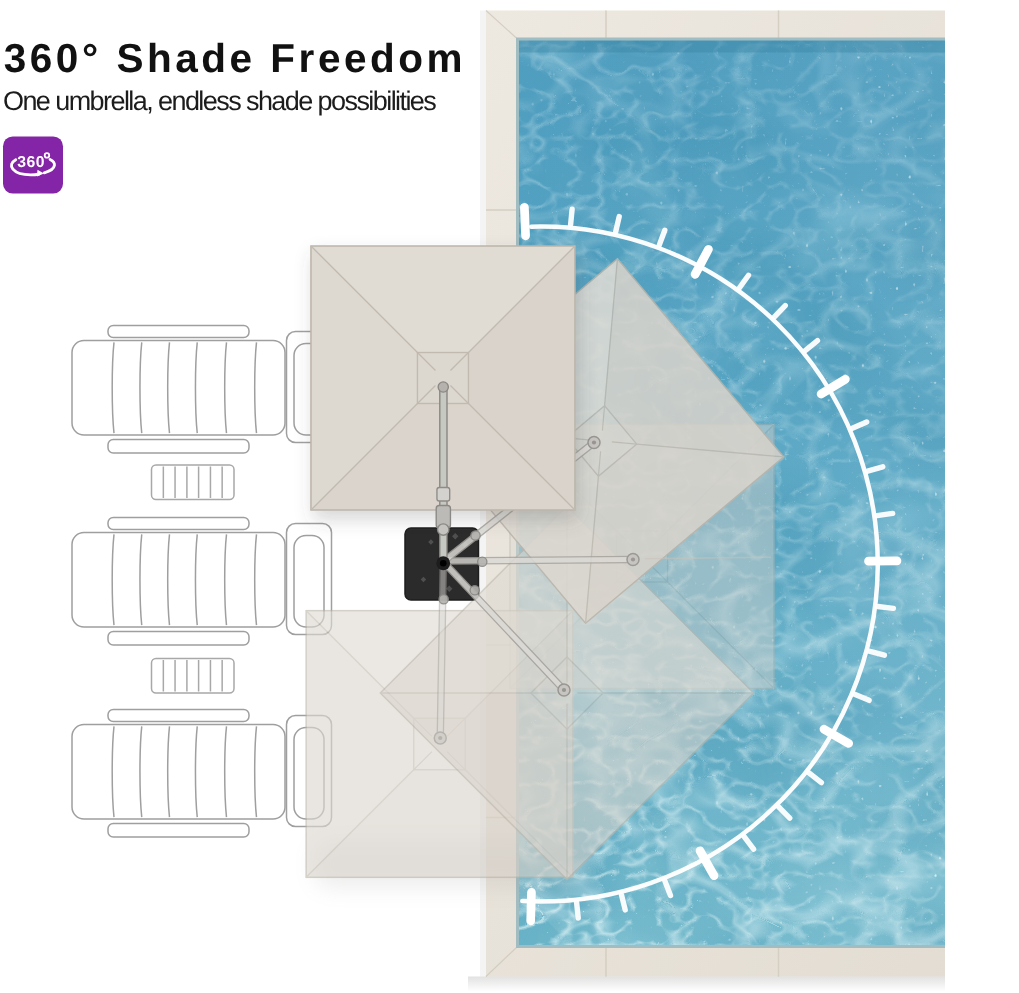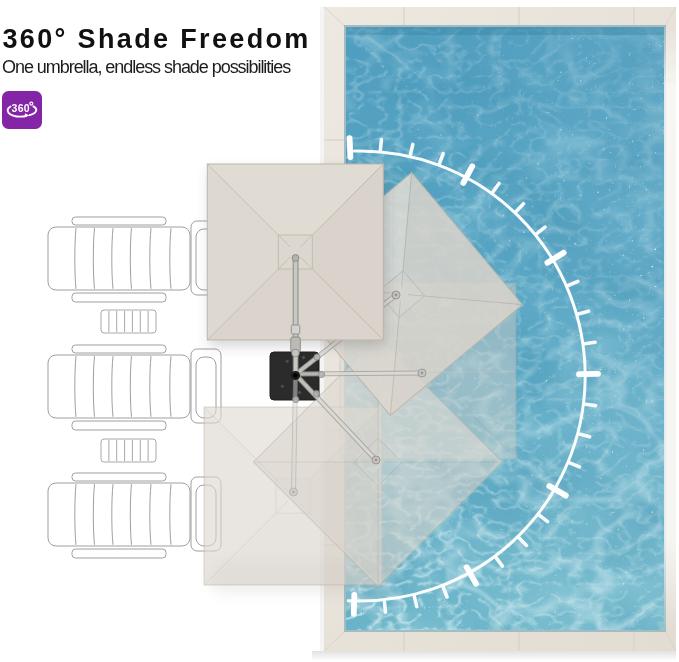--- a/index.html
+++ b/index.html
@@ -1,16 +1,16 @@
 <!DOCTYPE html>
 <html><head>
 <meta charset="utf-8">
 <style>
   html,body { margin:0; padding:0; background:#fff; }
-  #stage { position:relative; width:678px; height:662px; overflow:hidden;
+  #stage { position:relative; width:630px; height:662px; overflow:hidden;
            font-family:"Liberation Sans", sans-serif; background:#a3a3a3; }
 </style>
 </head>
 <body>
 <div id="stage">
 <svg width="679" height="662" viewBox="0 0 679 662" xmlns="http://www.w3.org/2000/svg">
   <defs>
     <linearGradient id="poolg" x1="0" y1="0" x2="0" y2="1">
       <stop offset="0" stop-color="#4f9dbf"></stop>
       <stop offset="0.45" stop-color="#58a6c4"></stop>

